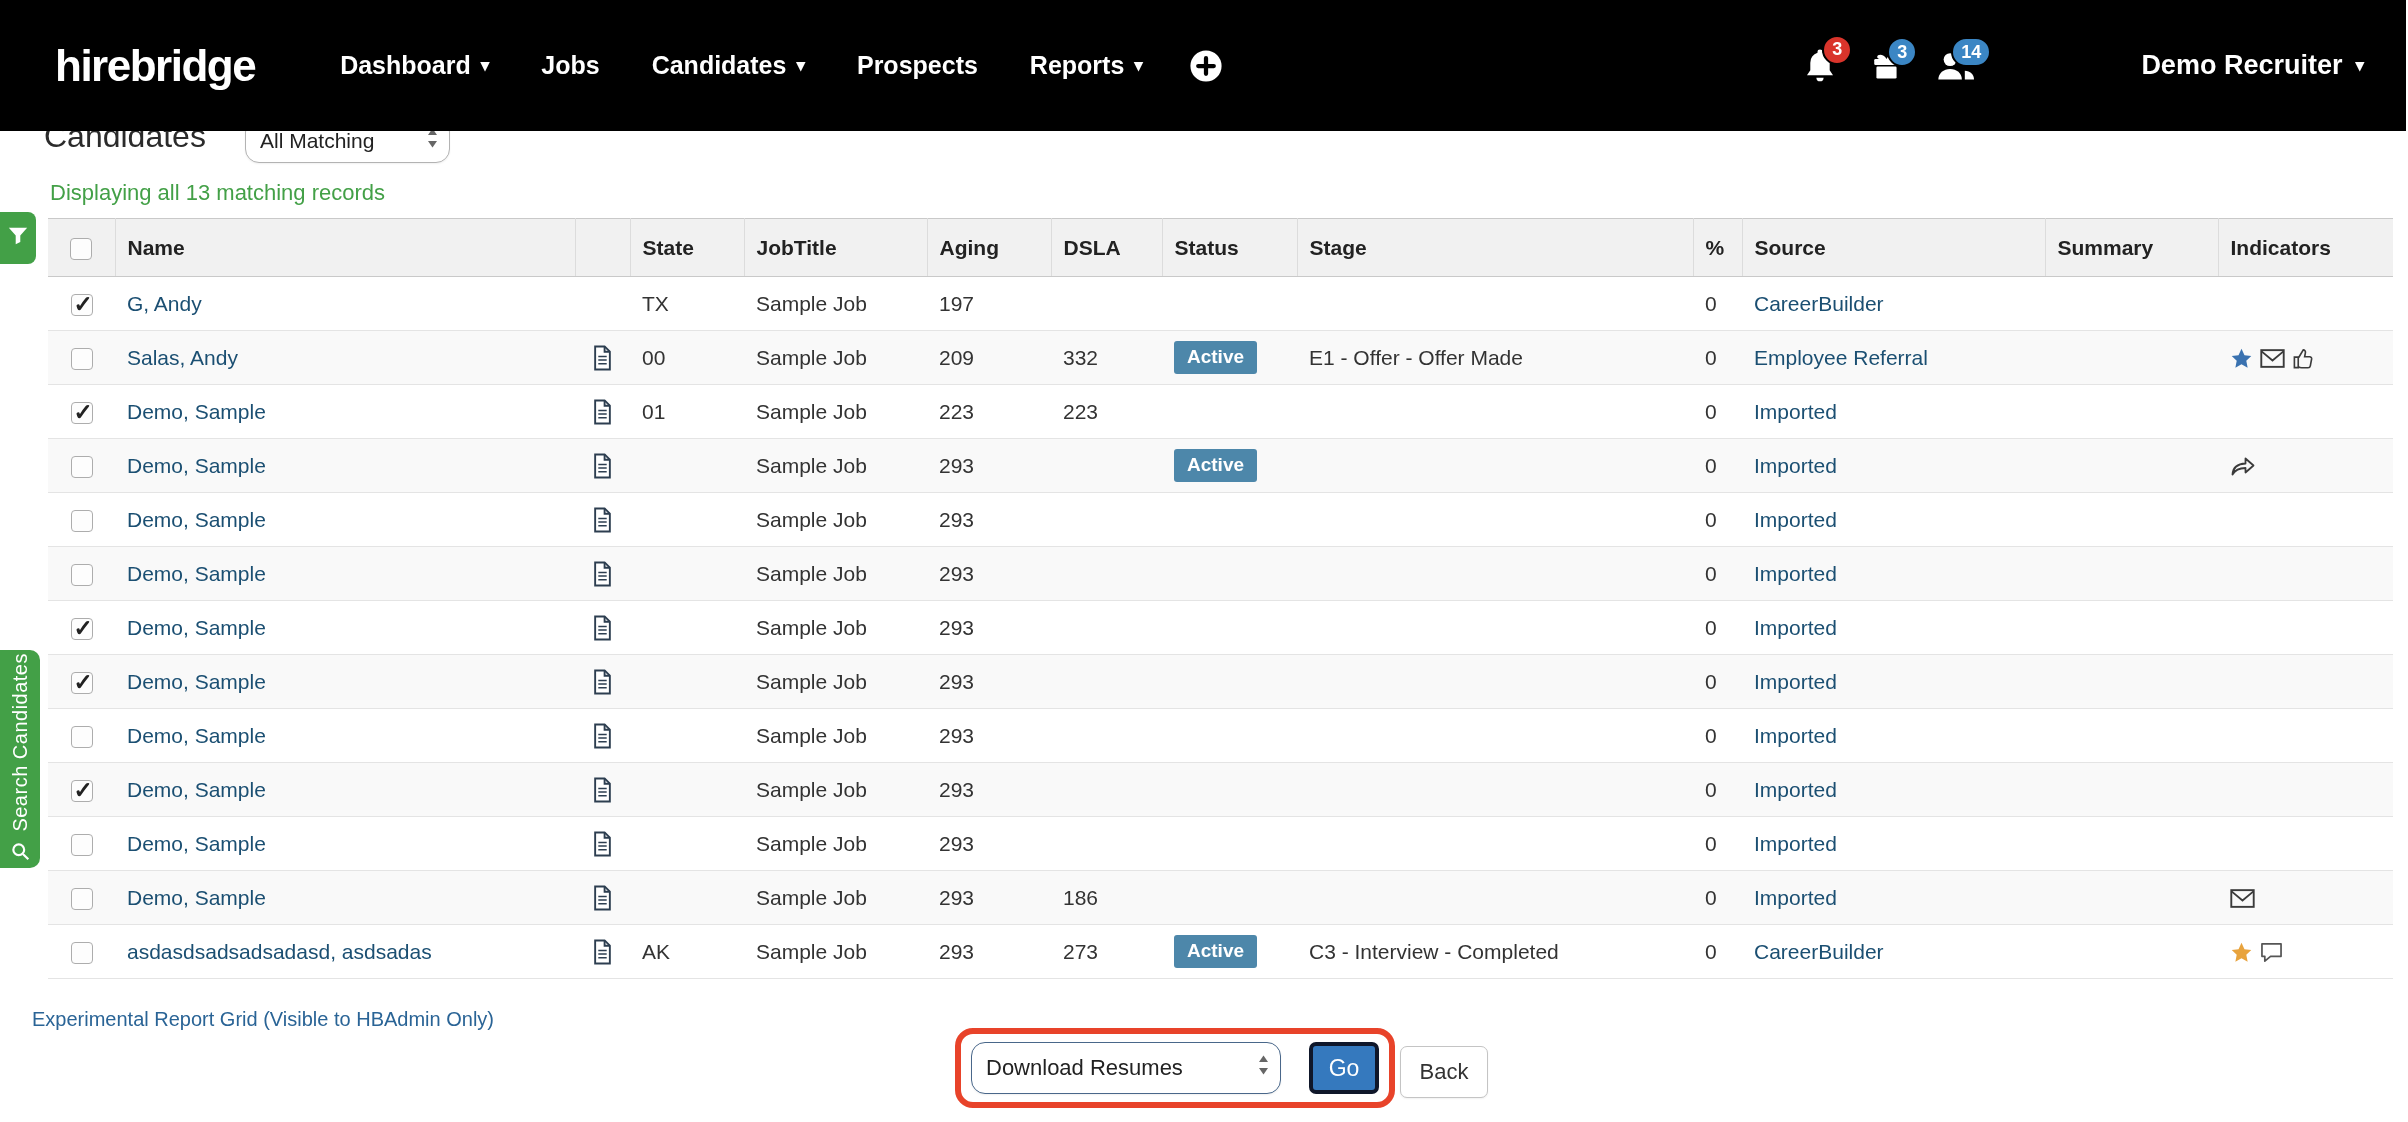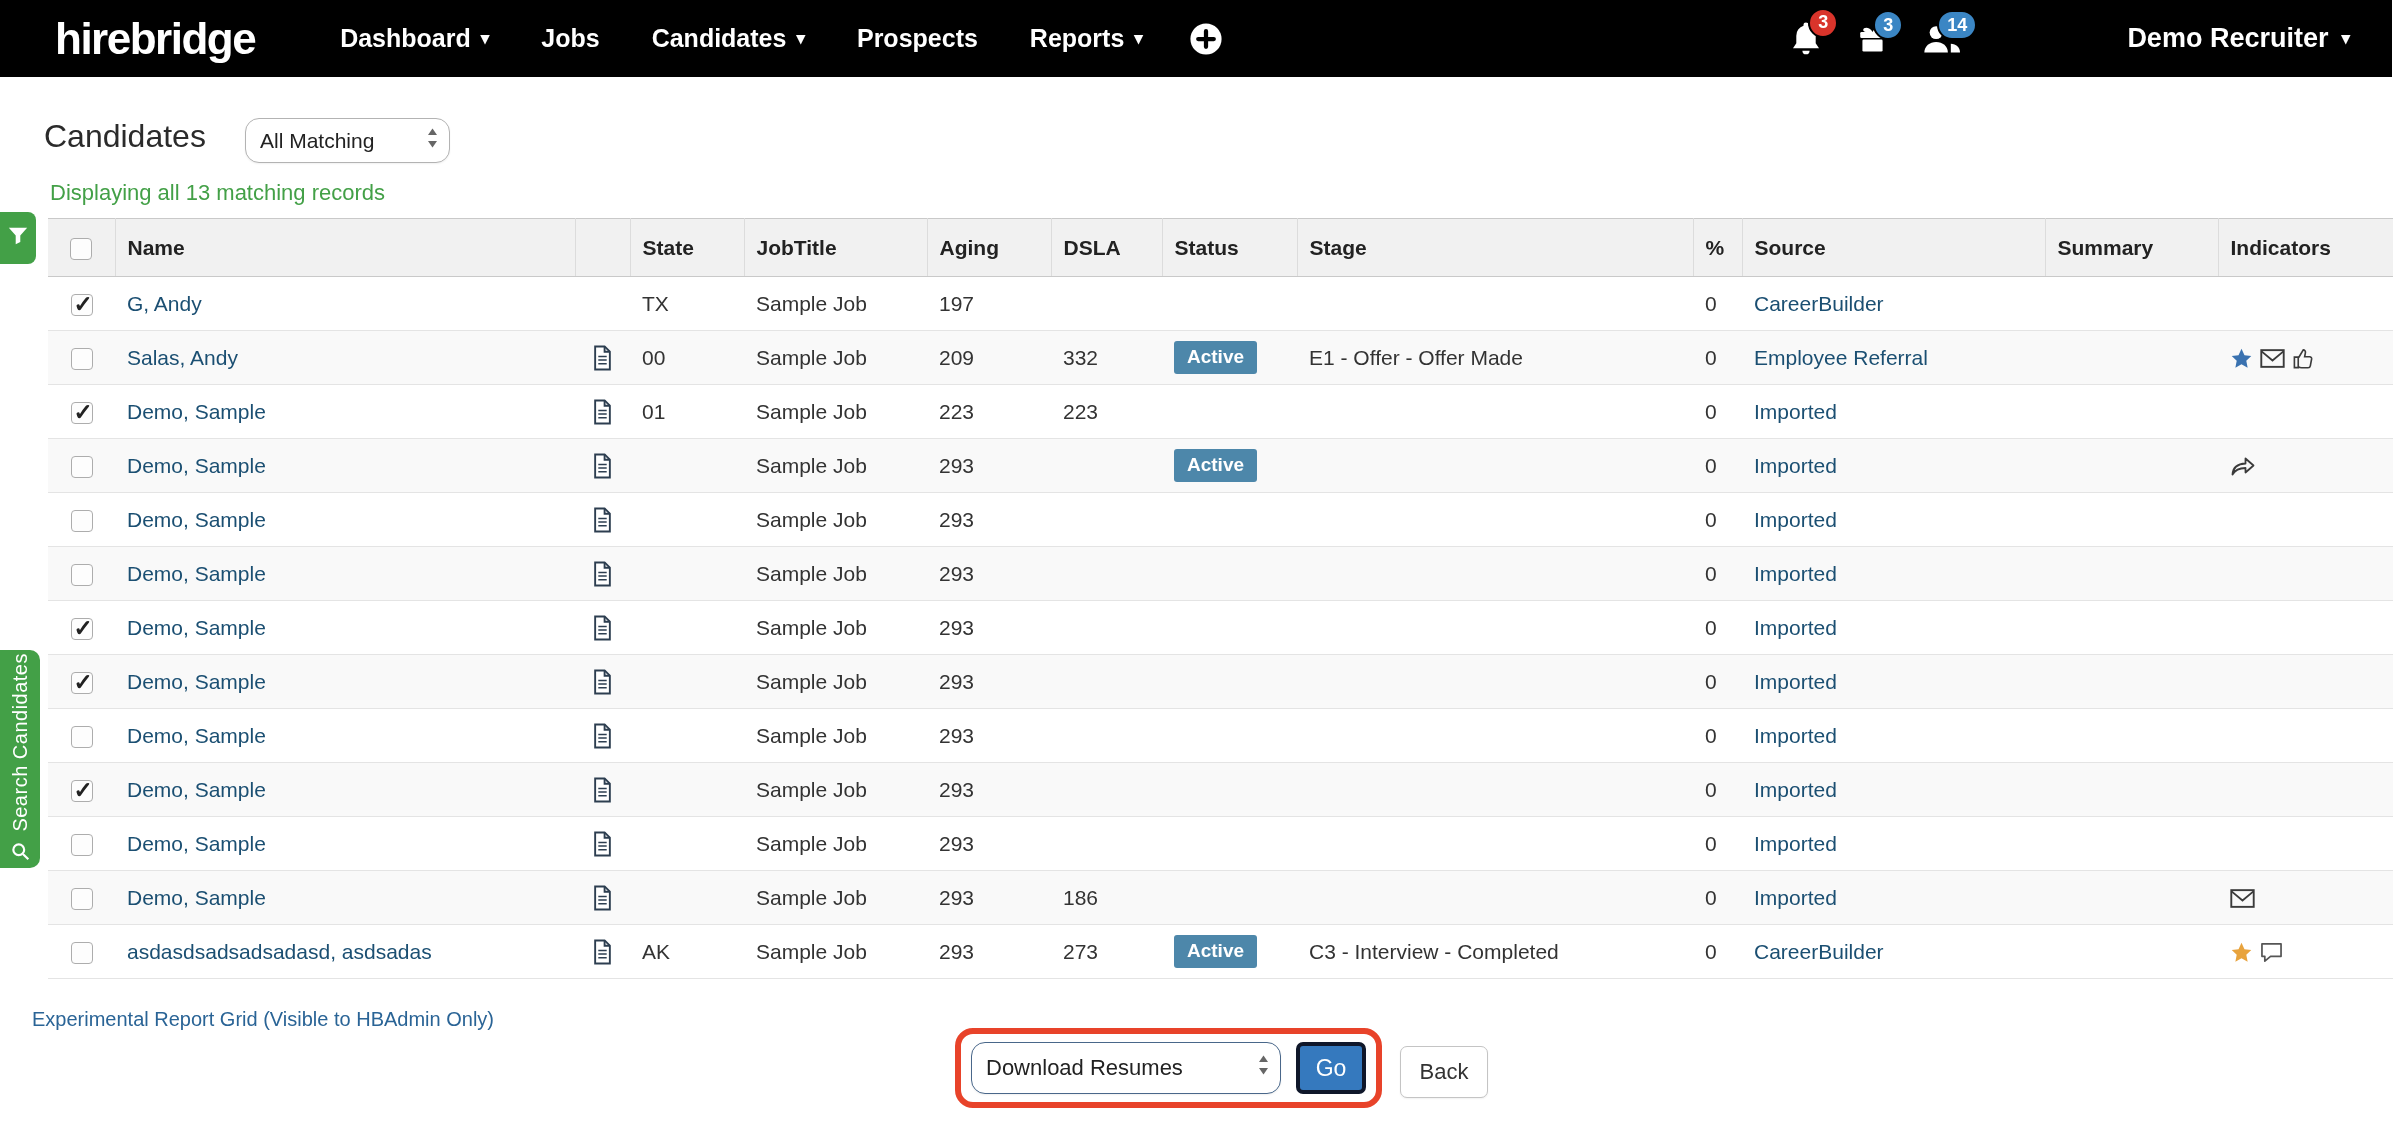--- a/index.html
+++ b/index.html
@@ -3,21 +3,21 @@
 <meta charset="utf-8">
 <style>
   *{box-sizing:border-box;margin:0;padding:0}
   html,body{margin:0;padding:0}
   body{
     width:2408px;height:1122px;position:relative;background:#fff;
     font-family:"Liberation Sans",sans-serif;overflow:hidden;color:#333;
   }
 
   
-  .nav{position:absolute;top:0;left:0;right:16px;height:77px;background:var(--nav-bg,#000);
+  .nav{position:absolute;top:0;left:0;right:2px;height:131px;background:var(--nav-bg,#000);
        display:flex;align-items:center;padding:0 42px 0 55px;z-index:5}
   .logo{font-size:44px;font-weight:700;color:#fff;letter-spacing:-1.5px;cursor:pointer}
   .menu{display:flex;align-items:center;gap:52px;margin-left:85px}
   .nav-item{color:#fff;font-size:25px;font-weight:700;display:flex;align-items:center;gap:10px;cursor:pointer;white-space:nowrap}
   .caret{font-size:17px;line-height:1;color:#fff}
   .add-btn{margin-left:46px;display:flex;cursor:pointer}
   .nav-right{margin-left:auto;display:flex;align-items:center}
   .nav-icon{position:relative;margin-left:34px;cursor:pointer;display:flex}
   .nbadge{position:absolute;top:-13px;right:-15px;min-width:30px;height:30px;padding:0 8px;
          border-radius:16px;color:#fff;font-size:18px;font-weight:700;
@@ -62,21 +62,21 @@
   .doc-icon{display:inline-flex;vertical-align:middle;cursor:pointer}
   .ind{display:inline-flex;margin-right:7px;vertical-align:middle;cursor:pointer}
   .ind-star-blue{color:#3a72b0}
   .ind-star-gold{color:#e8a33d}
   .ind-envelope,.ind-thumbs-up,.ind-share{color:#3b3b3b}
   .ind-comment{color:#555}
 
   
   .footer-link{position:absolute;left:32px;top:1008px;font-size:20px;color:#2a6496;cursor:pointer;text-decoration:none}
   .annotation{position:absolute;left:955px;top:1028px;border:6px solid var(--annotation-red,#e8432a);
-              border-radius:18px;padding:8px 10px;display:flex;align-items:center;gap:15px;background:transparent}
+              border-radius:18px;padding:8px 10px;display:flex;align-items:center;gap:28px;background:transparent}
   .action-select{width:310px;height:52px;border:1px solid #49678a;font-size:22px}
   .go-btn{width:70px;height:52px;background:var(--go-blue,#3579be);border:4px solid #0f172a;border-radius:7px;
           color:#fff;font-size:23px;cursor:pointer;font-family:inherit}
   .back-btn{position:absolute;left:1400px;top:1046px;width:88px;height:52px;background:#fff;border:1px solid #c4c4c4;
           border-radius:7px;font-size:22px;color:#333;cursor:pointer;font-family:inherit;box-shadow:0 1px 2px rgba(0,0,0,.06)}
 </style>
 </head>
 <body>
 
 <header class="nav">

